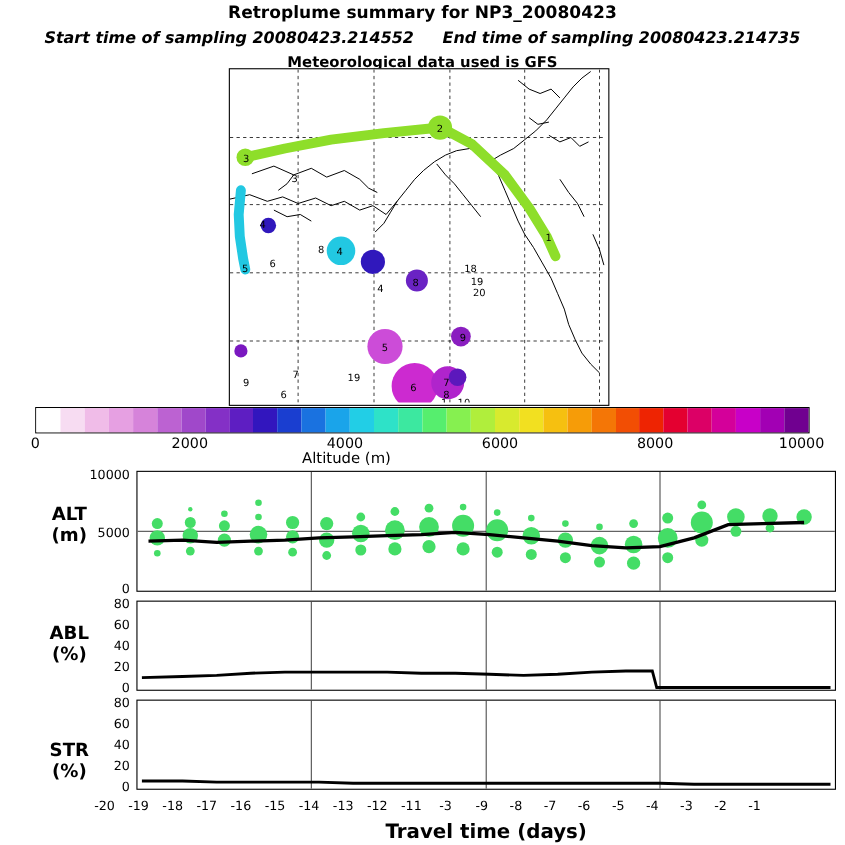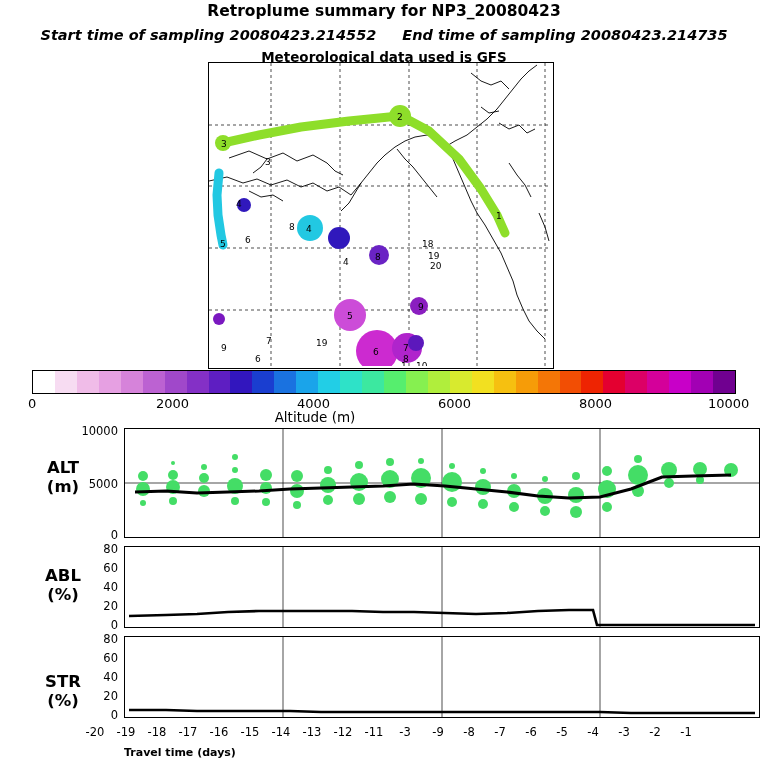--- a/index.html
+++ b/index.html
@@ -63,22 +63,22 @@
   #alt-label{top:458px;}
   #abl-label{top:566px;}
   #str-label{top:656px;margin-top:16px;}
   .ytick{
     position:absolute;text-align:right;font-size:11.5px;width:52px;left:66px;
   }
   .xtick{
     position:absolute;text-align:center;font-size:11.5px;width:40px;
   }
   #x-axis-title{
-    left:124px;top:746px;width:636px;text-align:left;
-    font-size:11px;font-weight:bold;
+    left:124px;top:746px;width:636px;text-align:center;
+    font-size:18px;font-weight:bold;
   }
 </style>
 </head>
 <body>
 
 <div class="abs" id="title">Retroplume summary for NP3_20080423</div>
 <div class="abs" id="subtitle-row">
   <span id="start-time">Start time of sampling 20080423.214552</span><span id="end-time">End time of sampling 20080423.214735</span>
 </div>
 <div class="abs" id="met-line">Meteorological data used is GFS</div>

